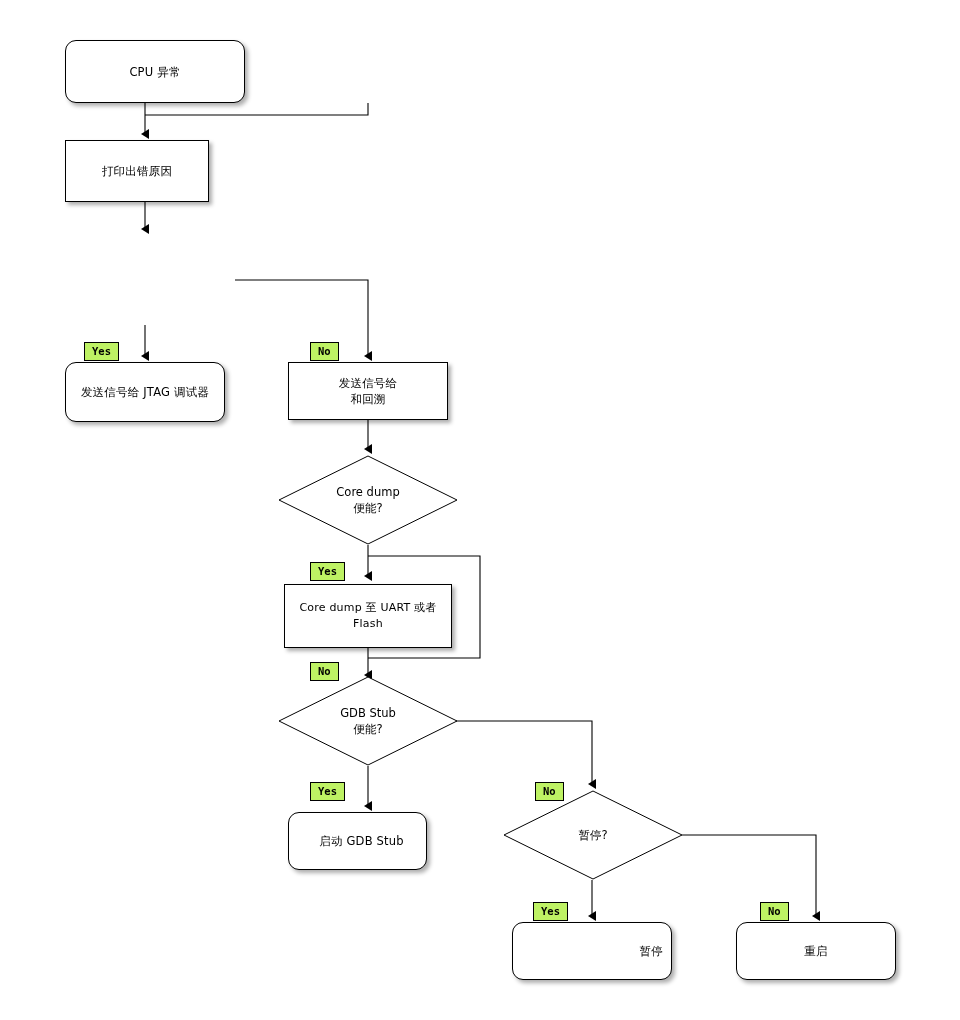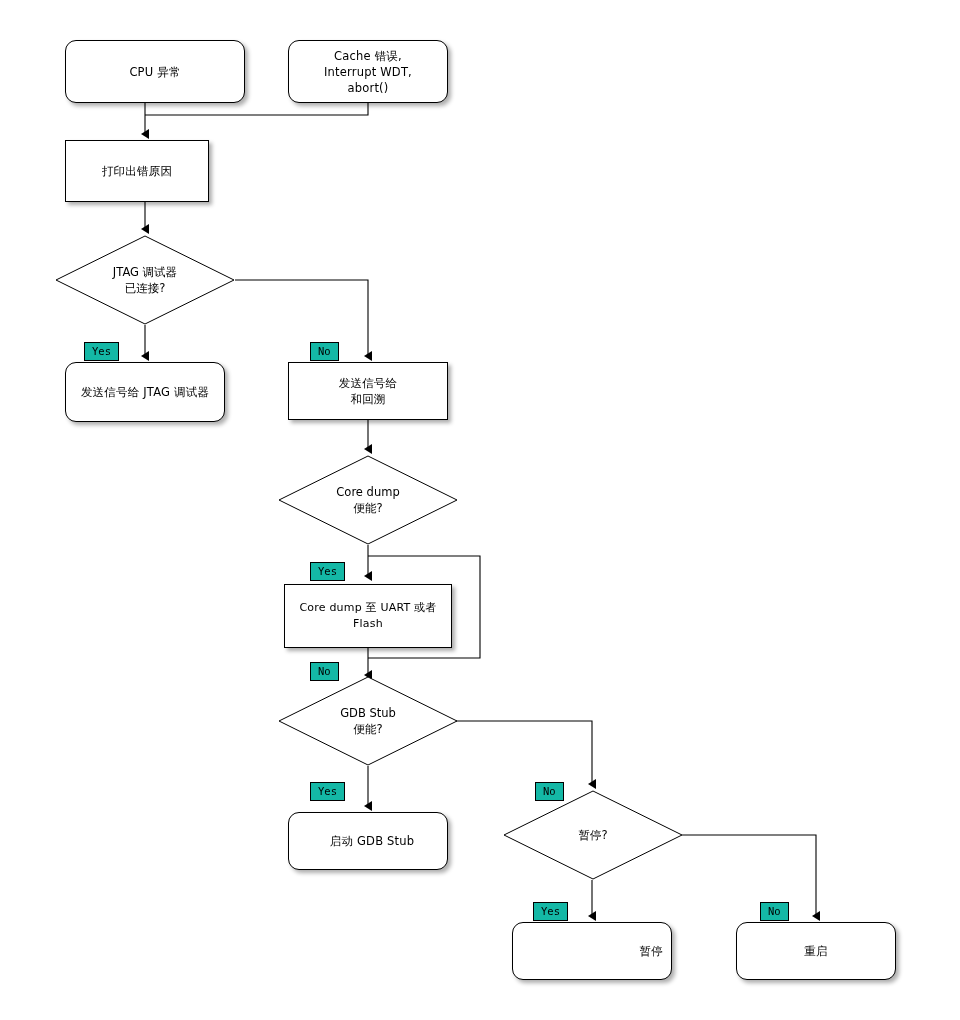--- a/index.html
+++ b/index.html
@@ -73,30 +73,31 @@
     align-items: center;
     justify-content: center;
     text-align: center;
     white-space: pre-line;
     font-size: 11.5px;
     line-height: 16px;
     color: #000000;
   }
   .edge-label {
     position: absolute;
-    background: #14b8a6;
+    background: #bef264;
     border: 1px solid #000000;
     font-size: 10.5px;
     line-height: 12px;
     color: #000000;
     padding: 2px 7px 3px 7px;
     box-sizing: border-box;
     text-align: center;
     white-space: nowrap;
     font-family: "DejaVu Sans Mono", "Liberation Mono", monospace;
+    font-weight: bold;
   }
 </style>
 </head>
 <body>
 
 <div id="canvas">
 
   <svg id="edges" viewBox="0 0 960 1020" xmlns="http://www.w3.org/2000/svg">
     <defs>
       <marker id="arrow" markerWidth="10" markerHeight="10" refX="5" refY="4" orient="auto" markerUnits="userSpaceOnUse">
@@ -132,43 +133,25 @@
       <path d="M592,880 L592,916" marker-end="url(#arrow)"></path>
 
       <path d="M682,835 L816,835 L816,916" marker-end="url(#arrow)"></path>
     </g>
   </svg>
 
   <div class="node box rounded" style="left:65px; top:40px; width:180px; height:63px;">
     <span class="label">CPU 异常</span>
   </div>
 
-  <div class="node box rounded" style="left:288px; top:40px; width:160px; height:63px;">
-    <span class="label">Cache 错误,
-Interrupt WDT,
-abort()</span>
-  </div>
 
   <div class="node box" style="left:65px; top:140px; width:144px; height:62px;">
     <span class="label">打印出错原因</span>
   </div>
 
-  <div class="diamond-wrap" style="left:55px; top:235px; width:180px; height:90px;">
-    <svg class="dshape" width="180" height="90" viewBox="0 0 180 90" xmlns="http://www.w3.org/2000/svg">
-      <polygon points="90,1 179,45 90,89 1,45" fill="#ffffff" stroke="#000000" stroke-width="1" style="filter:none"></polygon>
-      <polygon points="93,4 182,48 93,92 4,48" fill="none" stroke="rgba(0,0,0,0.0)"></polygon>
-    </svg>
-    <div style="position:absolute;left:3px;top:3px;width:180px;height:90px;z-index:-1;">
-      <svg width="183" height="93" viewBox="0 0 183 93" xmlns="http://www.w3.org/2000/svg">
-        <polygon points="90,1 179,45 90,89 1,45" fill="rgba(0,0,0,0.30)" stroke="none"></polygon>
-      </svg>
-    </div>
-    <div class="label">JTAG 调试器
-已连接?</div>
-  </div>
 
   <div class="edge-label" style="left:84px; top:342px;">Yes</div>
 
   <div class="node box rounded" style="left:65px; top:362px; width:160px; height:60px;">
     <span class="label">发送信号给 JTAG 调试器</span>
   </div>
 
   <div class="edge-label" style="left:310px; top:342px;">No</div>
 
   <div class="node box" style="left:288px; top:362px; width:160px; height:58px;">
@@ -205,21 +188,21 @@
       <svg width="183" height="93" viewBox="0 0 183 93" xmlns="http://www.w3.org/2000/svg">
         <polygon points="90,1 179,45 90,89 1,45" fill="rgba(0,0,0,0.30)" stroke="none"></polygon>
       </svg>
     </div>
     <div class="label">GDB Stub
 便能?</div>
   </div>
 
   <div class="edge-label" style="left:310px; top:782px;">Yes</div>
 
-  <div class="node box rounded" style="left:288px; top:812px; width:160px; height:58px;padding-left:8px;">
+  <div class="node box rounded" style="left:288px; top:812px; width:139px; height:58px;padding-left:8px;">
     <span class="label">启动 GDB Stub</span>
   </div>
 
   <div class="edge-label" style="left:535px; top:782px;">No</div>
 
   <div class="diamond-wrap" style="left:503px; top:790px; width:180px; height:90px;">
     <svg class="dshape" width="180" height="90" viewBox="0 0 180 90" xmlns="http://www.w3.org/2000/svg">
       <polygon points="90,1 179,45 90,89 1,45" fill="#ffffff" stroke="#000000" stroke-width="1"></polygon>
     </svg>
     <div style="position:absolute;left:3px;top:3px;width:180px;height:90px;z-index:-1;">

